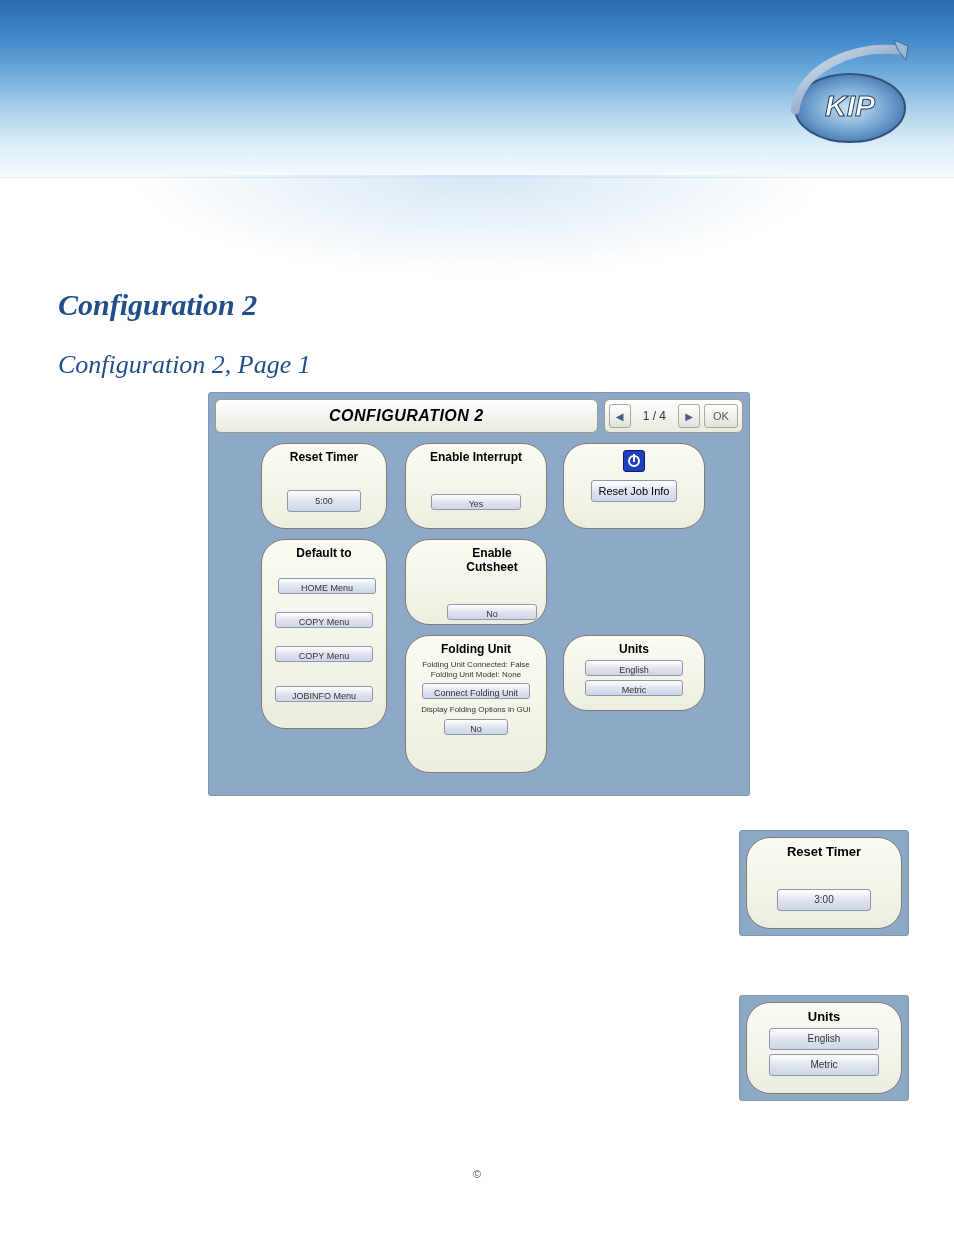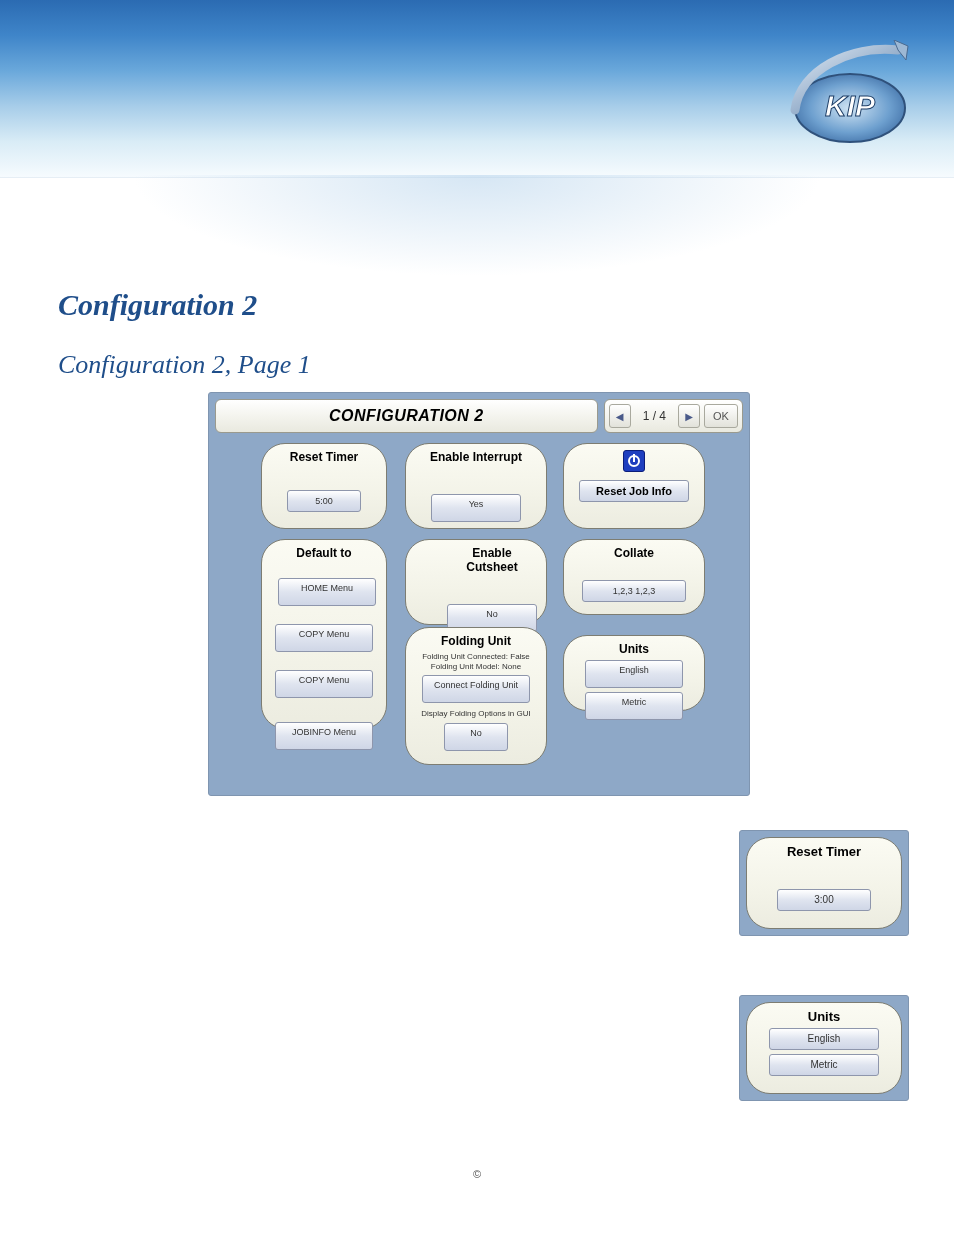--- a/index.html
+++ b/index.html
@@ -143,21 +143,21 @@
     font-size:12px;
     color:#000;
     margin-bottom:4px;
   }
   .option-btn {
     display:block;
     margin: 4px auto;
     background: linear-gradient(to bottom,#ffffff 0%,#dfe4ef 50%, #cfd6e6 100%);
     border:1px solid #8e96ac;
     border-radius:3px;
-    height: 28px;
+    height: 16px;
     line-height:18px;
     font-size:9px;
     color:#333;
     text-align:center;
     cursor:pointer;
   }
   .option-btn.big {
     height: 22px; line-height:20px;
   }
   .tiny-text {
@@ -265,45 +265,40 @@
         <div class="card" style="left:190px; top:4px; width:142px; height:86px;">
           <div class="card-title">Enable Interrupt</div>
           <div style="height:22px;"></div>
           <div class="option-btn" style="width:90px;">Yes</div>
         </div>
 
         <div class="card" style="left:348px; top:4px; width:142px; height:86px;">
           <div class="power-icon">
               <div class="power-icon-inner"></div>
             </div>
-          <div class="option-btn big" style="width:110px; font-size:11px; font-weight:bold; color:#000;">Reset Job Info</div>
+          <div class="option-btn big" style="width:86px; font-size:11px; font-weight:normal; color:#000;">Reset Job Info</div>
         </div>
 
         <div class="card" style="left:46px; top:100px; width:126px; height:190px;">
           <div class="card-title">Default to</div>
           <div style="height:4px;"></div>
           <div class="option-btn" style="width:98px; margin-top:10px;margin-left:8px;">HOME Menu</div>
           <div class="option-btn" style="width:98px; margin-top:18px;">COPY Menu</div>
           <div class="option-btn" style="width:98px; margin-top:18px;">COPY Menu</div>
           <div class="option-btn" style="width:98px; margin-top:24px;">JOBINFO Menu</div>
         </div>
 
         <div class="card" style="left:190px; top:100px; width:142px; height:86px;padding-left:40px;">
           <div class="card-title">Enable Cutsheet</div>
           <div style="height:22px;"></div>
           <div class="option-btn" style="width:90px;">No</div>
         </div>
 
-        <div class="card" style="left:348px; top:100px; width:142px; height:76px;">
-          <div class="card-title">Collate</div>
-          <div style="height:12px;"></div>
-          <div class="option-btn big" style="width:104px;">1,2,3 1,2,3</div>
-        </div>
-
-        <div class="card" style="left:190px; top:188px; width:142px; height:138px;">
+
+        <div class="card" style="left:190px; top:196px; width:142px; height:138px;">
           <div class="card-title">Folding Unit</div>
           <div class="tiny-text">Folding Unit Connected: False</div>
           <div class="tiny-text">Folding Unit Model: None</div>
           <div class="option-btn" style="width:108px; margin-top:4px;">Connect Folding Unit</div>
           <div class="tiny-text" style="margin-top:6px;">Display Folding Options in GUI</div>
           <div class="option-btn" style="width:64px; margin-top:4px;">No</div>
         </div>
 
         <div class="card" style="left:348px; top:196px; width:142px; height:76px;">
           <div class="card-title">Units</div>

